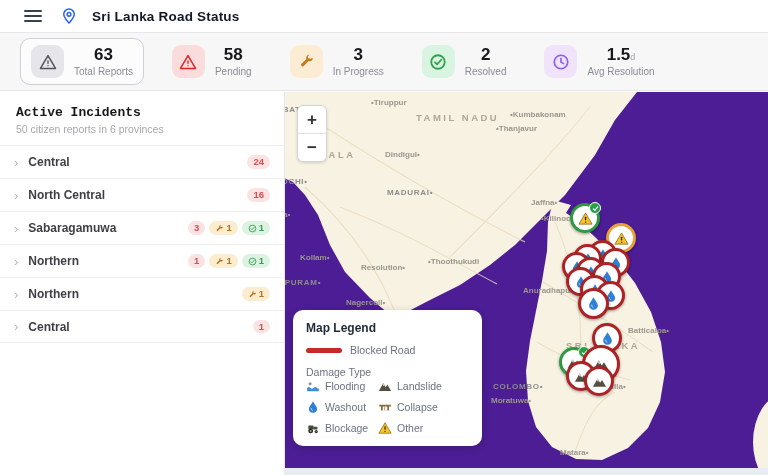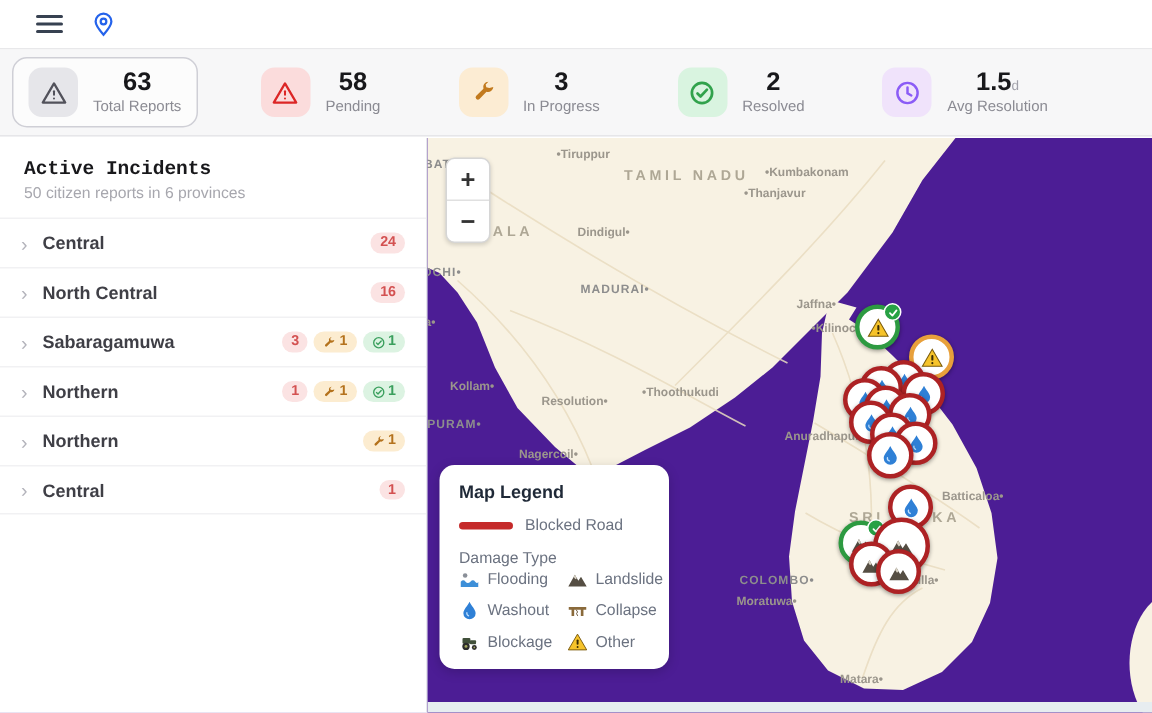--- a/index.html
+++ b/index.html
@@ -6,21 +6,21 @@
   html,body { width:768px; height:475px; overflow:hidden; font-family:"Liberation Sans", sans-serif; background:#fff; }
 
   
   .header { height:33px; background:#fff; border-bottom:1px solid #e8e8ea; display:flex; align-items:center; padding-left:24px; gap:18px; }
   .hamburger { width:18px; display:flex; flex-direction:column; gap:3px; cursor:pointer; }
   .hamburger span { height:2px; background:#374151; border-radius:1px; }
   .app-title { font-size:13.5px; font-weight:bold; color:#111827; letter-spacing:.2px; }
   .pin-wrap { display:flex; align-items:center; }
 
   
-  .statsbar { height:58px; background:#f7f7f8; border-bottom:1px solid #e6e6e9; display:flex; align-items:center; padding:0 8px; gap:32px; }
+  .statsbar { height:58px; background:#f7f7f8; border-bottom:1px solid #e6e6e9; display:flex; align-items:center; padding:0 20px; gap:18px; }
   .stat { display:flex; align-items:center; gap:10px; padding:6px 10px; border-radius:10px; cursor:pointer; }
   .stat.selected { border:1.5px solid #cfcfd6; background:rgba(255,255,255,.6); }
   .stat-tile { width:33px; height:33px; border-radius:9px; display:flex; align-items:center; justify-content:center; flex:none; }
   .t-gray{background:#e6e6ea;} .t-red{background:#fbdcdc;} .t-orange{background:#fcecd3;} .t-green{background:#d9f4e0;} .t-purple{background:#f0e3fb;}
   .stat-txt { display:flex; flex-direction:column; align-items:center; line-height:1.1; }
   .stat-val { font-size:17px; font-weight:bold; color:#18181b; }
   .stat-val .unit { font-size:9px; font-weight:normal; color:#a1a1aa; }
   .stat-label { font-size:10px; color:#8b8b93; margin-top:2px; white-space:nowrap; }
 
   
@@ -50,21 +50,21 @@
   .zoomctl { position:absolute; left:12px; top:13px; width:30px; background:#fff; border:1px solid #d6d6d6; border-radius:6px; box-shadow:0 1px 3px rgba(0,0,0,.15); z-index:30; }
   .zoomctl button { display:block; width:100%; height:27px; background:none; border:none; font-size:17px; font-weight:bold; color:#333; cursor:pointer; line-height:1; }
   .zoomctl .zdiv { height:1px; background:#e0e0e0; }
 
   .marker { position:absolute; background:#fff; border-radius:50%; display:flex; align-items:center; justify-content:center; box-shadow:0 1px 3px rgba(0,0,0,.4); cursor:pointer; }
   .mk-red    { border:3.5px solid #ad2224; }
   .mk-green  { border:3.5px solid #2d9a41; }
   .mk-orange { border:3.5px solid #e8a03b; }
   .mk-badge { position:absolute; top:-4px; right:-4px; width:12px; height:12px; background:#27a144; border:1.5px solid #fff; border-radius:50%; display:flex; align-items:center; justify-content:center; }
 
-  .legend { position:absolute; left:8px; top:218px; width:153px; background:#fff; border-radius:10px; box-shadow:0 2px 8px rgba(0,0,0,.18); padding:11px 13px; z-index:40; }
+  .legend { position:absolute; left:8px; top:218px; width:189px; background:#fff; border-radius:10px; box-shadow:0 2px 8px rgba(0,0,0,.18); padding:11px 13px; z-index:40; }
   .lg-title { font-size:12px; font-weight:bold; color:#1f2937; }
   .lg-road { display:flex; align-items:center; gap:8px; margin-top:9px; }
   .lg-line { width:36px; height:5px; border-radius:3px; background:#c52a2a; }
   .lg-gray { font-size:10.5px; color:#6b7280; }
   .lg-sub { margin-top:10px; font-size:10.5px; color:#6b7280; }
   .lg-grid { margin-top:1px; display:grid; grid-template-columns:72px 1fr; row-gap:7px; }
   .lg-item { display:flex; align-items:center; gap:5px; font-size:10.5px; color:#6b7280; }
 
   .map-bottom { position:absolute; left:0; right:0; bottom:0; height:7px; background:#e7edf0; z-index:35; }
 </style>
@@ -129,20 +129,21 @@
       <span></span>
       <span></span>
       <span></span>
     </div>
   <div class="pin-wrap">
     <svg width="18" height="18" viewBox="0 0 24 24">
       <path d="M12 21.5 C7.8 16.8 5 13.3 5 9.8 a7 7 0 1 1 14 0 C19 13.3 16.2 16.8 12 21.5 Z" stroke="#2563eb" stroke-width="2" fill="none"></path>
       <circle cx="12" cy="9.8" r="2.5" stroke="#2563eb" stroke-width="2" fill="none"></circle>
     </svg>
   </div>
+  <div class="app-title" style="margin-left:-4px;">Sri Lanka Road Status</div>
 </div>
 
 <div class="statsbar">
   <div class="stat selected">
     <div class="stat-tile t-gray" style="color:#52525b">
         <svg width="18" height="18">
           <use href="#i-warn-line"></use>
         </svg>
       </div>
     <div class="stat-txt">

